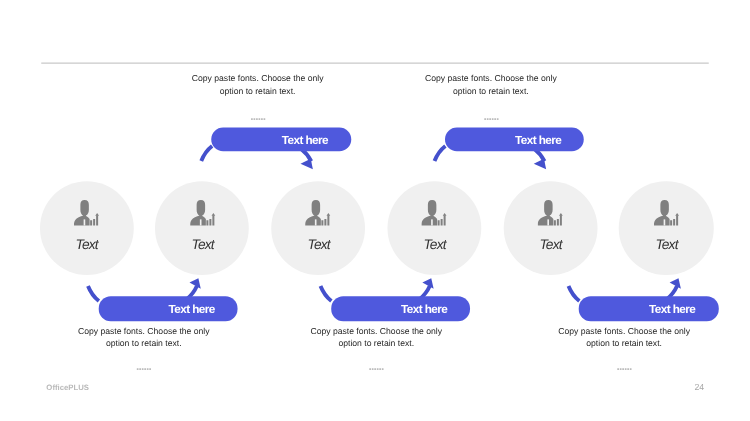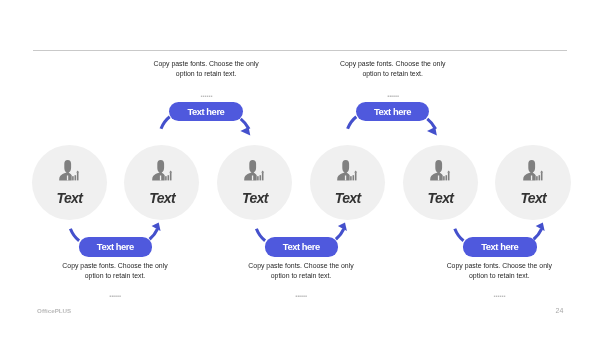--- a/index.html
+++ b/index.html
@@ -4,26 +4,26 @@
 <title>Slide</title>
 <style>
   html,body{margin:0;padding:0;}
   body{width:600px;height:337px;background:#ffffff;font-family:"Liberation Sans",sans-serif;overflow:hidden;}
   .slide{position:relative;width:600px;height:337px;background:#fff;overflow:hidden;}
 
   .divider{position:absolute;left:33.3px;top:50.2px;width:533.8px;height:1px;background:#c9c9c9;}
 
   .circle{position:absolute;width:75.2px;height:75.2px;border-radius:50%;background:#f0f0f0;top:145px;}
   .circle .lbl{position:absolute;left:0.6px;right:-0.6px;top:44.5px;text-align:center;
-               font-style:italic;font-weight:bold;font-size:14px;letter-spacing:-0.62px;text-indent:-0.62px;color:#333;}
+               font-style:italic;font-weight:normal;font-size:11px;letter-spacing:-0.62px;text-indent:-0.62px;color:#333;}
   .circle .ic{position:absolute;left:27.4px;top:15.4px;}
 
   .pill{position:absolute;width:73.6px;height:19.2px;border-radius:9.6px;background:#4f59dd;
         color:#fff;font-weight:bold;font-size:9.4px;display:flex;align-items:center;justify-content:center;
-        letter-spacing:-0.45px;text-indent:-0.45px;z-index:3;}
+        letter-spacing:-0.45px;text-indent:-0.45px;z-index:3;padding-left:38px;}
 
   .cap{position:absolute;width:110px;text-align:center;font-size:6.9px;color:#262626;line-height:10px;}
   .dots{position:absolute;width:110px;text-align:center;font-size:9.5px;font-weight:bold;color:#bcbcbc;letter-spacing:-0.65px;text-indent:-0.65px;}
 
   .arrows{position:absolute;left:0;top:0;width:600px;height:337px;overflow:visible;z-index:1;}
 
   .brand{position:absolute;left:37.1px;top:306.6px;font-size:6.2px;color:#bababa;font-weight:bold;letter-spacing:0px;}
   .pageno{position:absolute;left:555.6px;top:306.8px;font-size:7px;color:#a8a8a8;}
 </style>
 </head>

